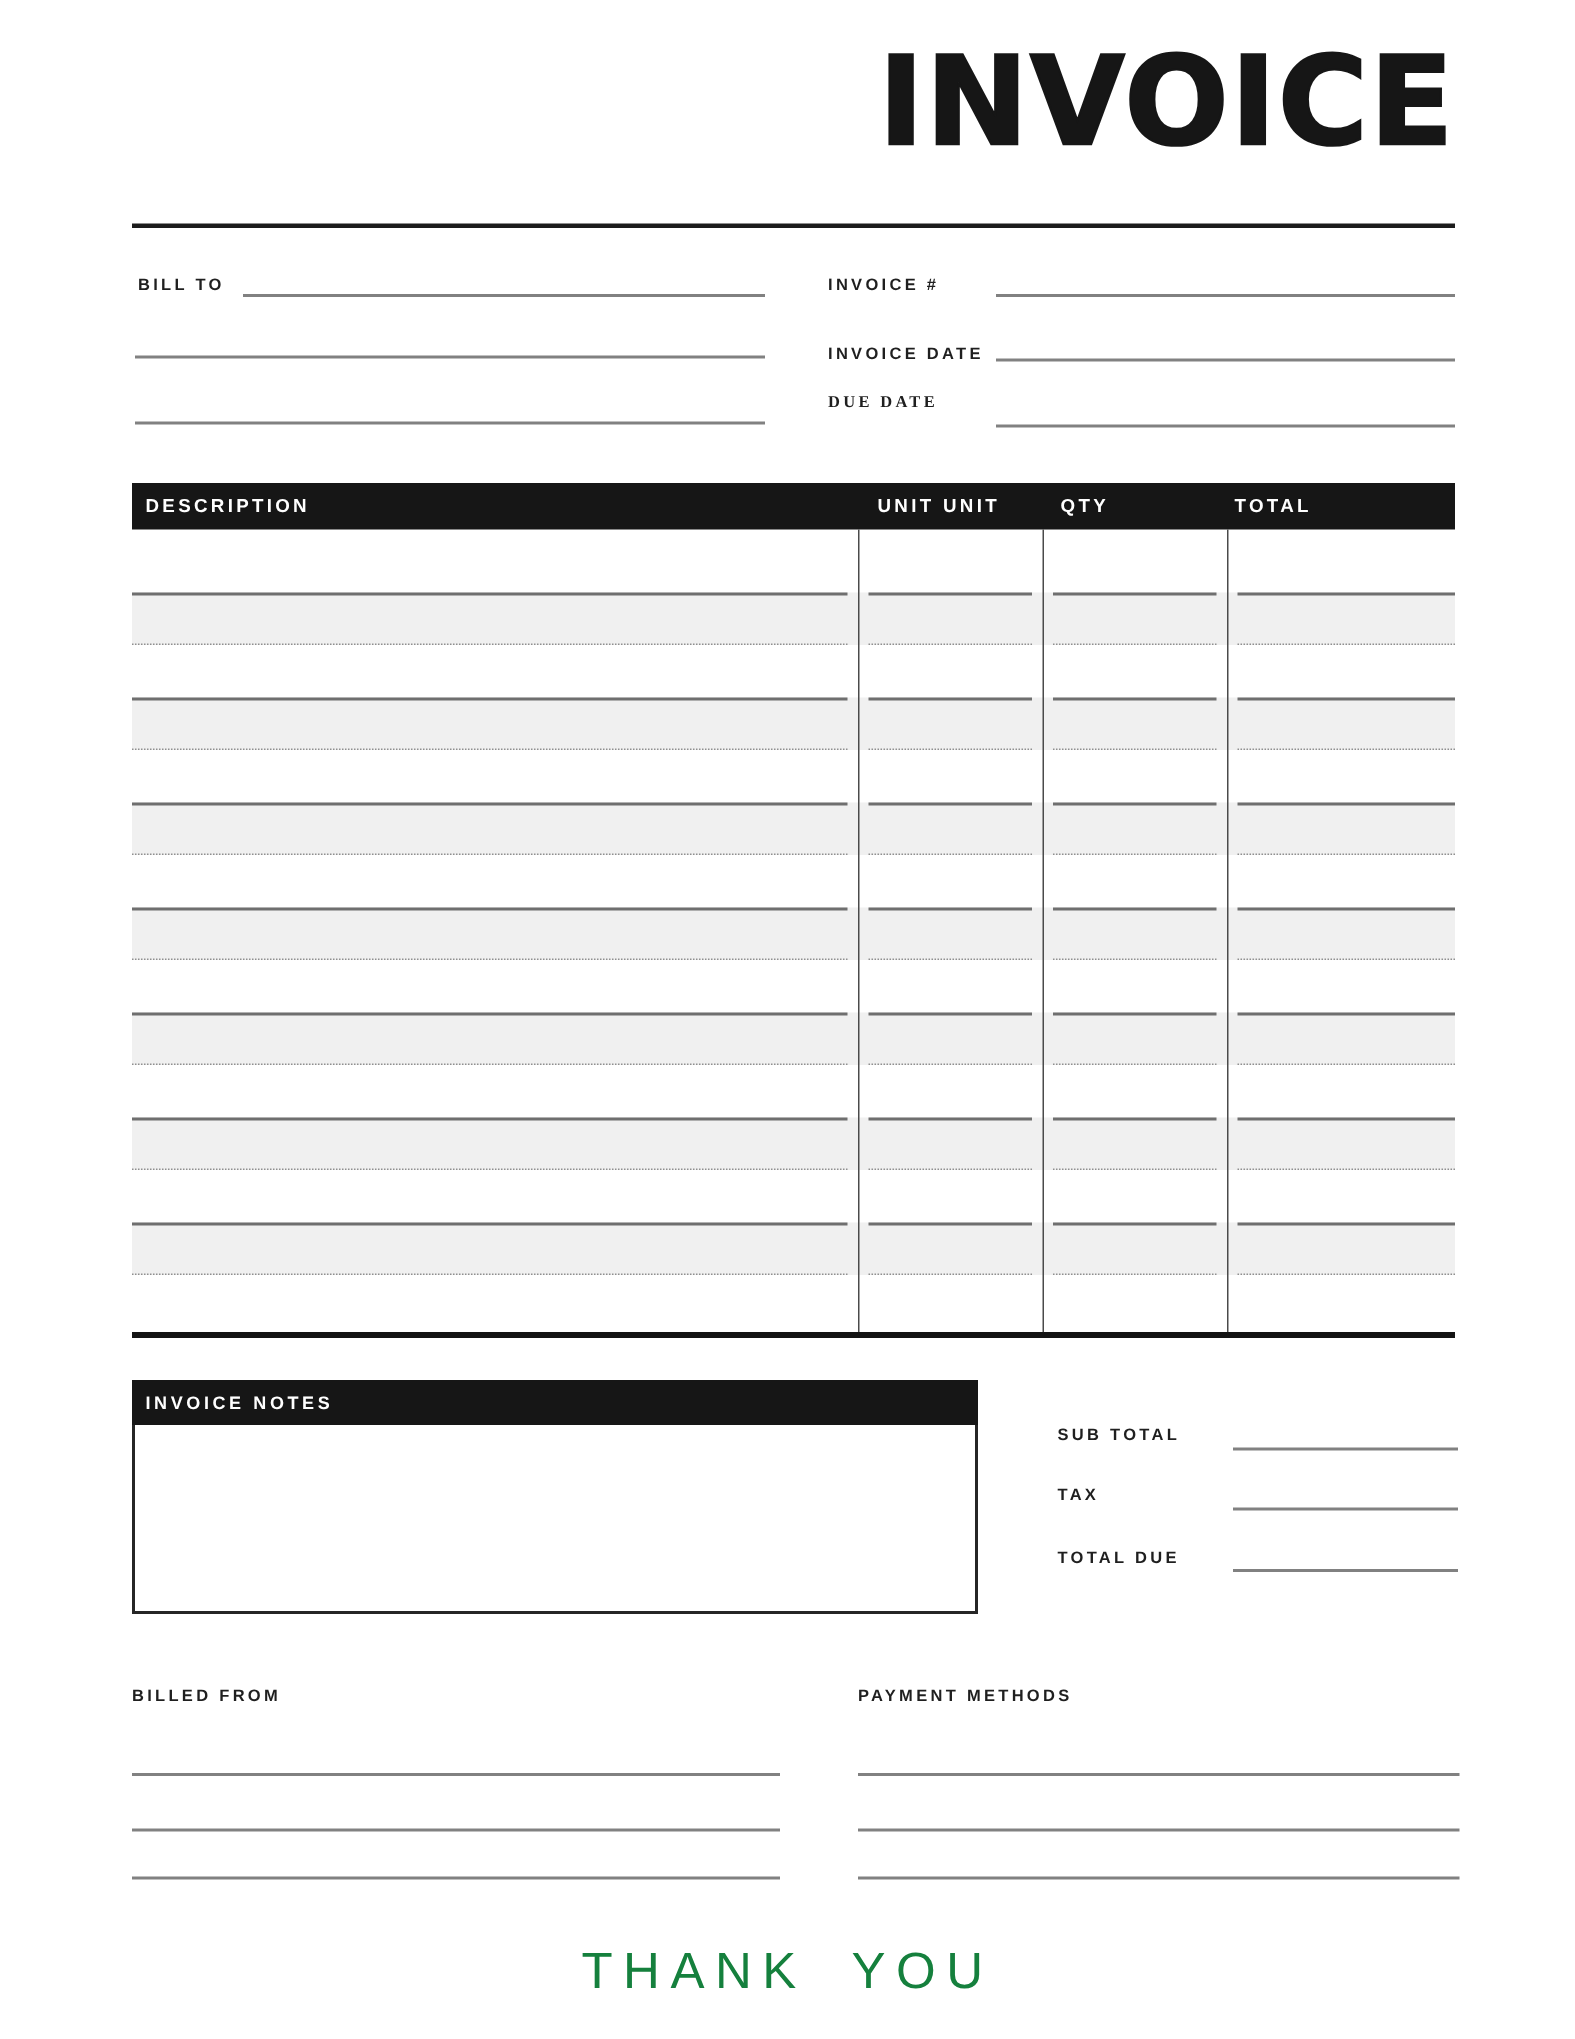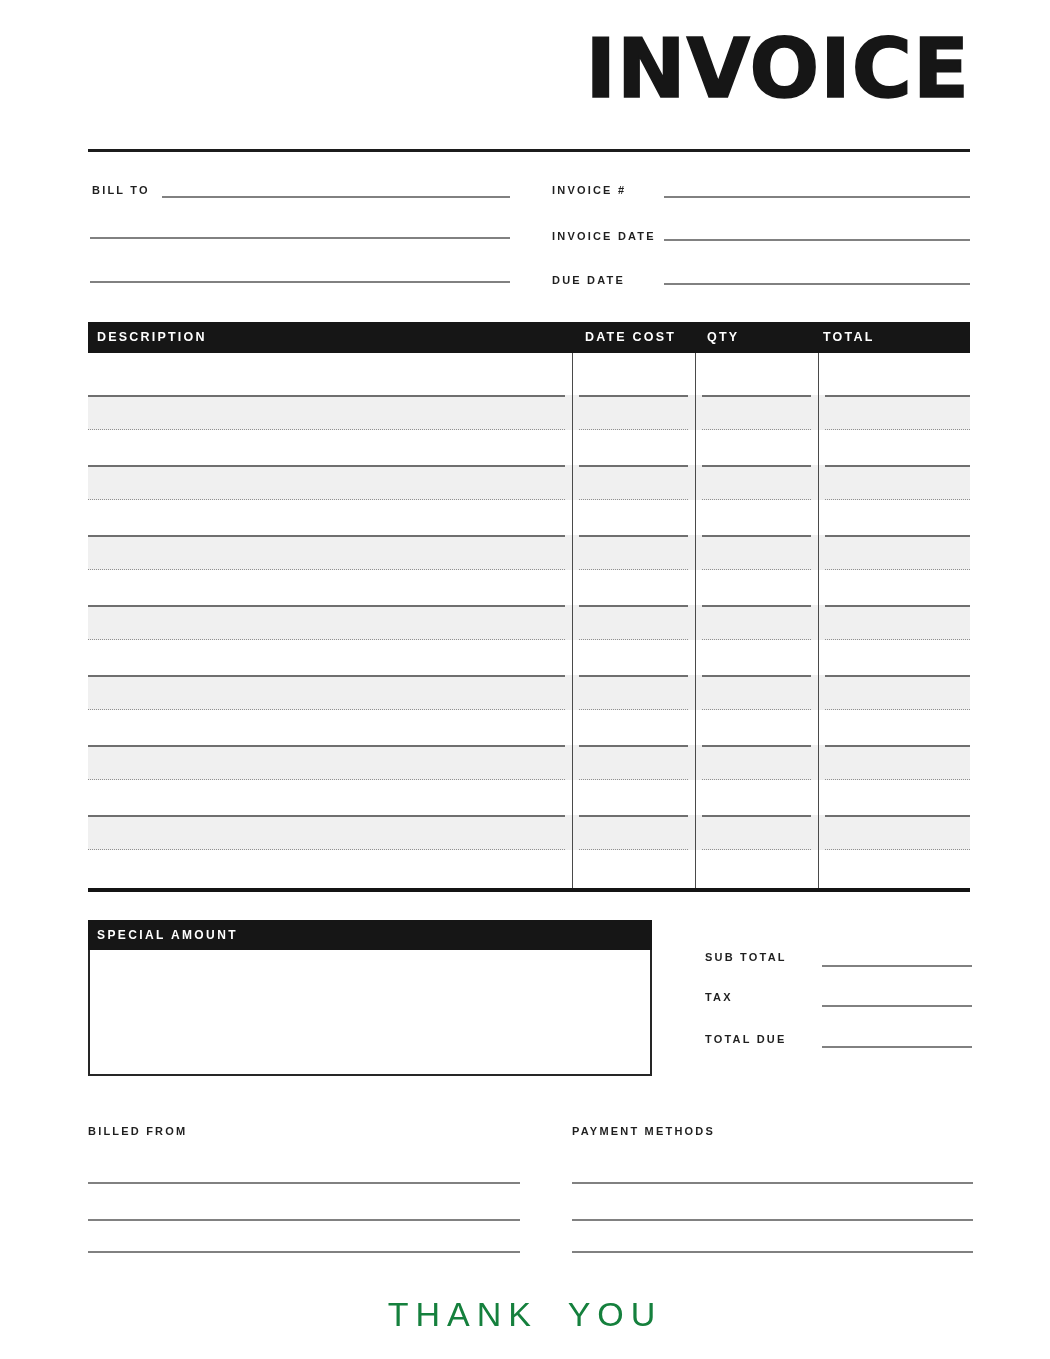--- a/index.html
+++ b/index.html
@@ -72,27 +72,27 @@
   <div class="fline" style="left:162px;top:196px;width:348px;"></div>
   <div class="fline" style="left:90px;top:237px;width:420px;"></div>
   <div class="fline" style="left:90px;top:281px;width:420px;"></div>
 
   <div class="lbl" style="left:552px;top:184px;">INVOICE #</div>
   <div class="fline" style="left:664px;top:196px;width:306px;"></div>
 
   <div class="lbl" style="left:552px;top:230px;">INVOICE DATE</div>
   <div class="fline" style="left:664px;top:239px;width:306px;"></div>
 
-  <div class="lbl" style="left:552px;top:274px;">DUE DATE</div>
+  <div class="lbl" style="left:552px;top:262px;font-family:Liberation Serif, serif;">DUE DATE</div>
   <div class="fline" style="left:664px;top:283px;width:306px;"></div>
 
   <div class="table">
     <div class="t-header">
       <span class="h-lbl h-desc">DESCRIPTION</span>
-      <span class="h-lbl h-unit">DATE COST</span>
+      <span class="h-lbl h-unit">UNIT UNIT</span>
       <span class="h-lbl h-qty">QTY</span>
       <span class="h-lbl h-total">TOTAL</span>
     </div>
     <div class="t-body">
       <div class="w-row first"></div>
       <div class="g-row">
           <div class="cell c0"></div>
           <div class="cell c1"></div>
           <div class="cell c2"></div>
           <div class="cell c3"></div>
@@ -142,21 +142,21 @@
       <div class="w-row last"></div>
       <div class="vline v1"></div>
       <div class="vline v2"></div>
       <div class="vline v3"></div>
     </div>
     <div class="t-bottom"></div>
   </div>
 
   <div class="notes">
     <div class="notes-bar">
-      <span>SPECIAL AMOUNT</span>
+      <span>INVOICE NOTES</span>
     </div>
   </div>
 
   <div class="lbl" style="left:705px;top:951px;">SUB TOTAL</div>
   <div class="fline" style="left:822px;top:965px;width:150px;"></div>
 
   <div class="lbl" style="left:705px;top:991px;">TAX</div>
   <div class="fline" style="left:822px;top:1005px;width:150px;"></div>
 
   <div class="lbl" style="left:705px;top:1033px;">TOTAL DUE</div>

